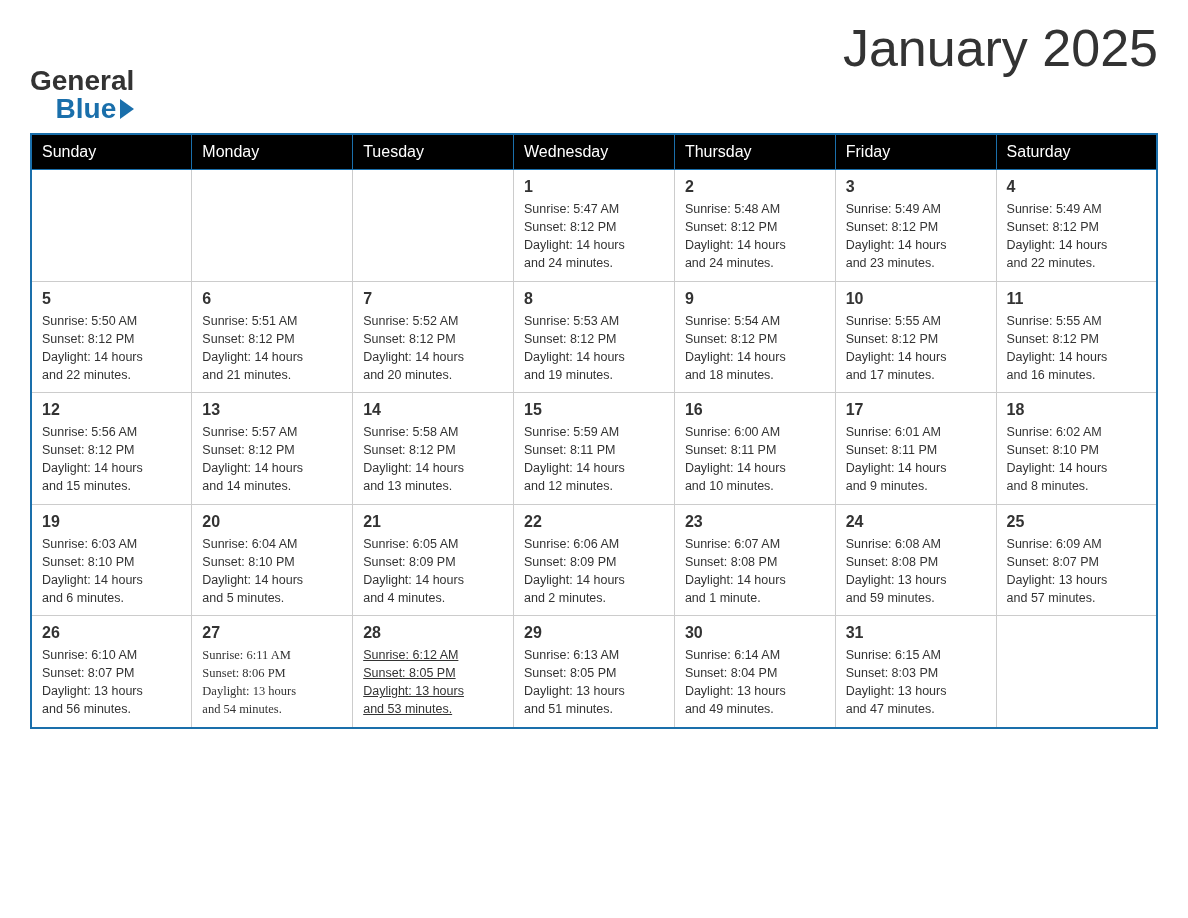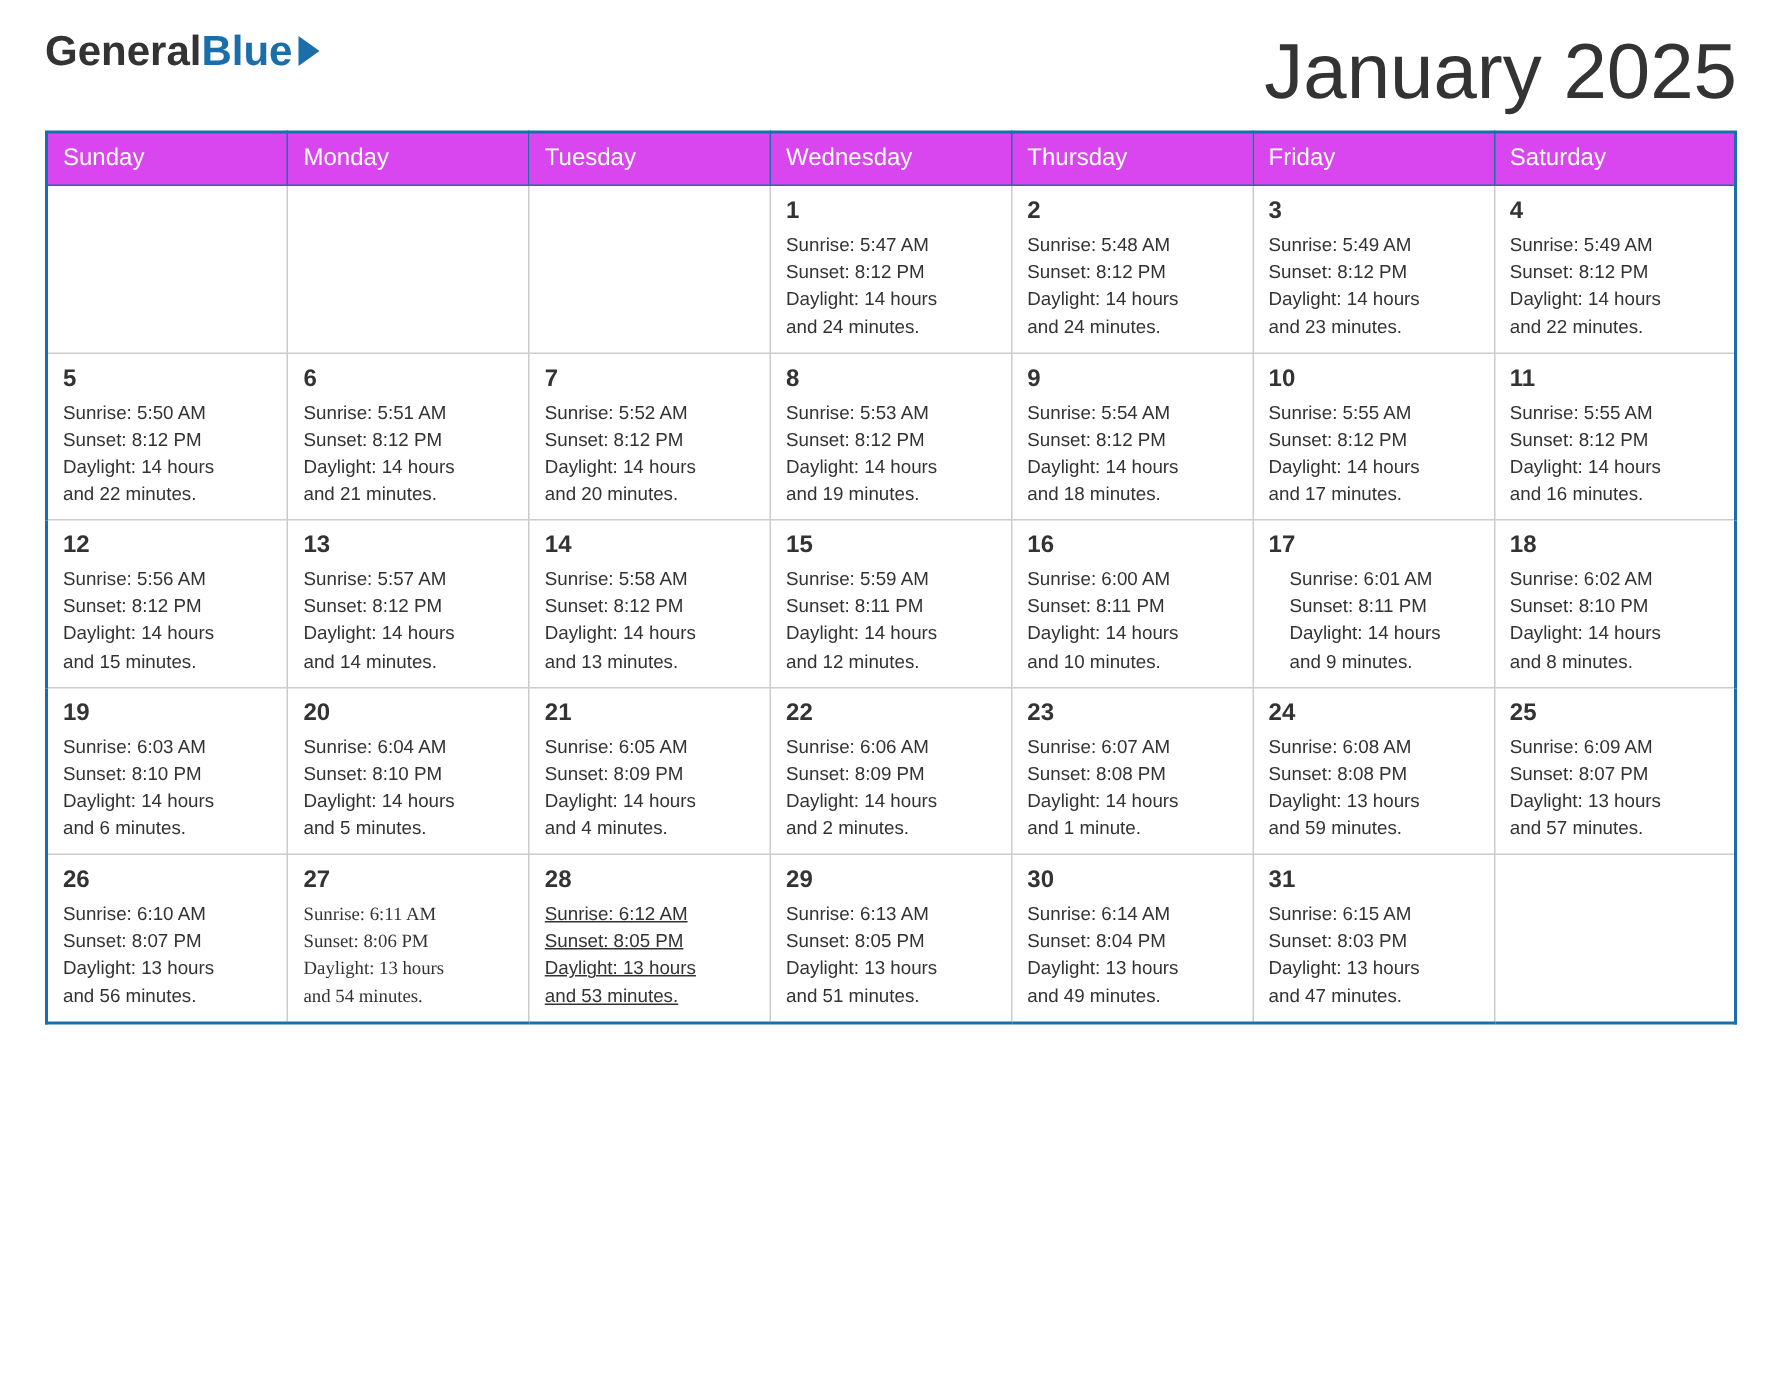--- a/index.html
+++ b/index.html
@@ -30,21 +30,21 @@
       font-size: 22px;
       color: #555;
       margin-top: 4px;
     }
     .calendar {
       width: 100%;
       border-collapse: collapse;
       margin-top: 10px;
     }
     .calendar thead tr th {
-      background-color: #d946ef;
+      background-color: #000000;
       color: #fff;
       padding: 8px 10px;
       font-size: 16px;
       font-weight: normal;
       text-align: left;
       border: 1px solid #1a6fab;
     }
     .calendar tbody tr td {
       vertical-align: top;
       padding: 8px 10px;
@@ -80,21 +80,23 @@
       line-height: 1.45;
     }
     .empty-cell {
       background: #fff;
     }
     tr.week-row td {
       border-top: 2px solid #1a6fab;
     }
     .logo-wrapper {
       display: flex;
-      align-items: center;
+      flex-direction: column;
+      align-items: flex-end;
+      margin-top: 47px;
     }
     .logo-line1 {
       font-size: 28px;
       font-weight: bold;
       color: #333;
       line-height: 1;
     }
     .logo-line2 {
       font-size: 28px;
       font-weight: bold;
@@ -258,21 +260,21 @@
         </td>
         <td>
           <span class="day-number">16</span>
           <div class="day-info" style="white-space: pre-line;">Sunrise: 6:00 AM
 Sunset: 8:11 PM
 Daylight: 14 hours
 and 10 minutes.</div>
         </td>
         <td>
           <span class="day-number">17</span>
-          <div class="day-info" style="white-space: pre-line; margin-left: 14px;">Sunrise: 6:01 AM
+          <div class="day-info" style="white-space: pre-line;">Sunrise: 6:01 AM
 Sunset: 8:11 PM
 Daylight: 14 hours
 and 9 minutes.</div>
         </td>
         <td>
           <span class="day-number">18</span>
           <div class="day-info" style="white-space: pre-line;">Sunrise: 6:02 AM
 Sunset: 8:10 PM
 Daylight: 14 hours
 and 8 minutes.</div>

